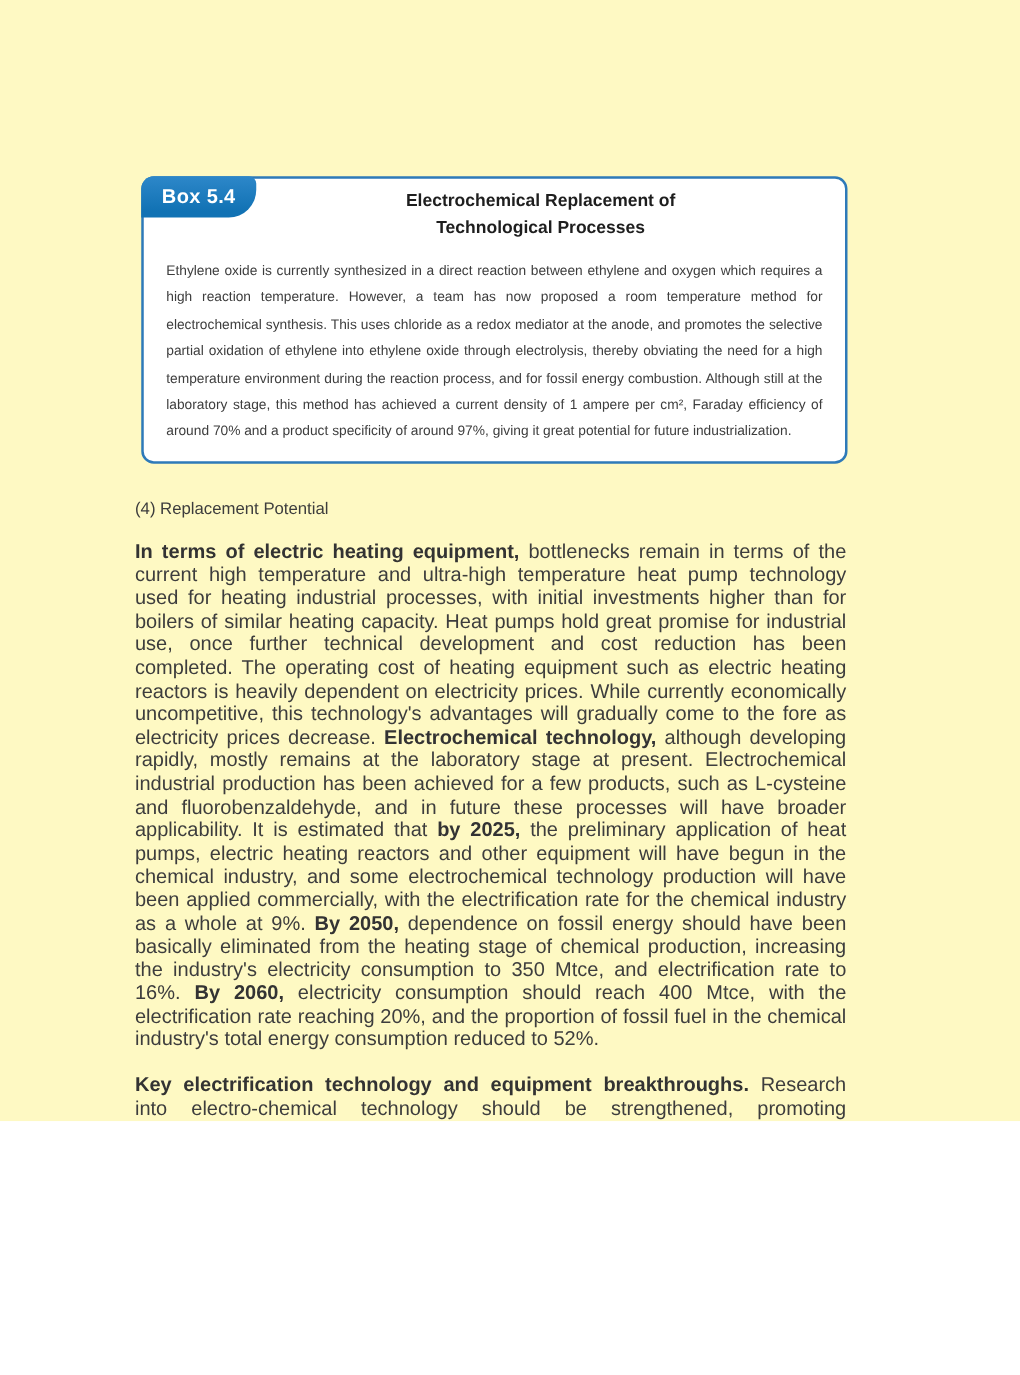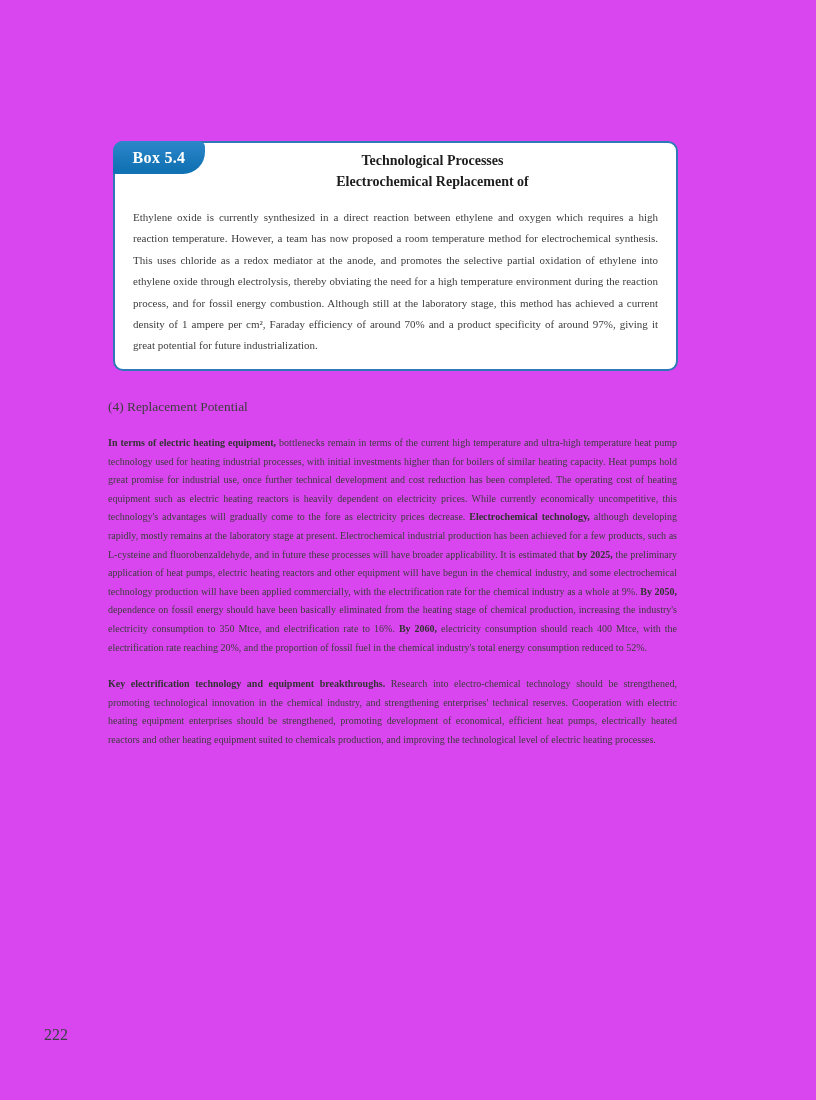--- a/index.html
+++ b/index.html
@@ -1,21 +1,21 @@
 <!DOCTYPE html>
 <html><head>
 <meta charset="utf-8">
 <style>
   html, body { margin: 0; padding: 0; background: #ffffff; }
   .page {
     position: relative;
     width: 816px;
-    height: 1100px;
-    background: #d946ef;
-    font-family: Liberation Serif, serif;
+    height: 897px;
+    background: #fef9c3;
+    font-family: Liberation Sans, sans-serif;
     color: #3d3d3d;
     overflow: hidden;
   }
 
   
   .callout-box {
     position: absolute;
     left: 113px;
     top: 141px;
     width: 565px;
@@ -64,21 +64,21 @@
     top: 399px;
     width: 569px;
   }
   .section-heading {
     font-size: 13.4px;
     font-weight: normal;
     color: #3d3d3d;
     margin: 0 0 19px 0;
   }
   .para {
-    font-size: 10px;
+    font-size: 16px;
     line-height: 18.6px;
     text-align: justify;
     margin: 0 0 18px 0;
     color: #3d3d3d;
   }
   .para b { color: #333333; }
 
   .page-number {
     position: absolute;
     left: 44px;
@@ -90,22 +90,22 @@
 </head>
 <body>
 
 <div class="page">
 
   <div class="callout-box">
     <div class="box-tab">
       <span>Box 5.4</span>
     </div>
     <div class="box-title">
+      <div>Electrochemical Replacement of</div>
       <div>Technological Processes</div>
-      <div>Electrochemical Replacement of</div>
     </div>
     <p class="box-body">Ethylene oxide is currently synthesized in a direct reaction between ethylene and oxygen which requires a high reaction temperature. However, a team has now proposed a room temperature method for electrochemical synthesis. This uses chloride as a redox mediator at the anode, and promotes the selective partial oxidation of ethylene into ethylene oxide through electrolysis, thereby obviating the need for a high temperature environment during the reaction process, and for fossil energy combustion. Although still at the laboratory stage, this method has achieved a current density of 1 ampere per cm², Faraday efficiency of around 70% and a product specificity of around 97%, giving it great potential for future industrialization.</p>
   </div>
 
   <div class="content">
     <section>
       <h3 class="section-heading">(4) Replacement Potential</h3>
       <p class="para"><b>In terms of electric heating equipment,</b><span> bottlenecks remain in terms of the current high temperature and ultra-high temperature heat pump technology used for heating industrial processes, with initial investments higher than for boilers of similar heating capacity. Heat pumps hold great promise for industrial use, once further technical development and cost reduction has been completed. The operating cost of heating equipment such as electric heating reactors is heavily dependent on electricity prices. While currently economically uncompetitive, this technology's advantages will gradually come to the fore as electricity prices decrease. </span><b>Electrochemical technology,</b><span> although developing rapidly, mostly remains at the laboratory stage at present. Electrochemical industrial production has been achieved for a few products, such as L-cysteine and fluorobenzaldehyde, and in future these processes will have broader applicability. It is estimated that </span><b>by 2025,</b><span> the preliminary application of heat pumps, electric heating reactors and other equipment will have begun in the chemical industry, and some electrochemical technology production will have been applied commercially, with the electrification rate for the chemical industry as a whole at 9%. </span><b>By 2050,</b><span> dependence on fossil energy should have been basically eliminated from the heating stage of chemical production, increasing the industry's electricity consumption to 350 Mtce, and electrification rate to 16%. </span><b>By 2060,</b><span> electricity consumption should reach 400 Mtce, with the electrification rate reaching 20%, and the proportion of fossil fuel in the chemical industry's total energy consumption reduced to 52%.</span></p>
     </section>
     <section>

